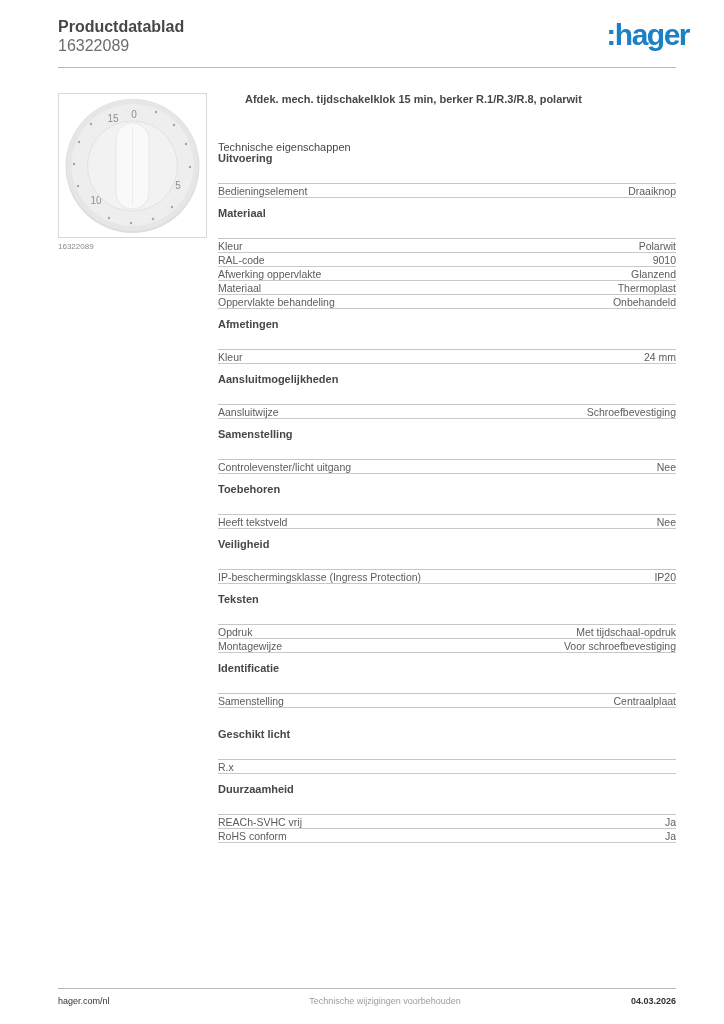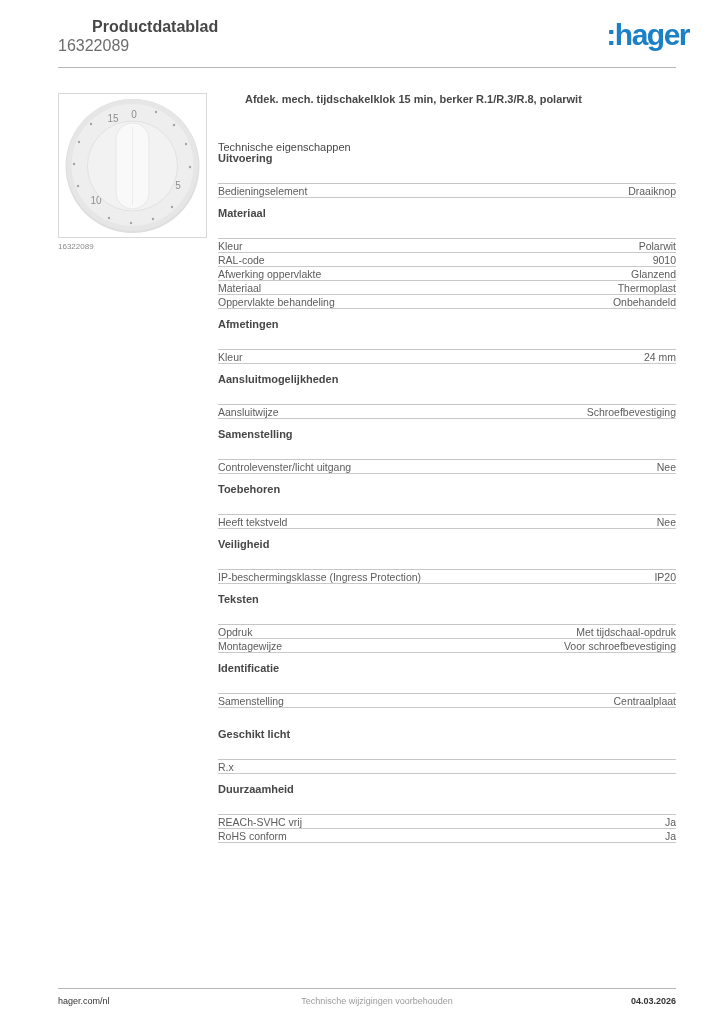--- a/index.html
+++ b/index.html
@@ -8,21 +8,21 @@
   .page {
     position: relative;
     width: 724px;
     height: 1024px;
     background: #ffffff;
     overflow: hidden;
   }
   
   .title {
     position: absolute; left: 58px; top: 18px;
-    font-size: 16px; line-height: 18px; font-weight: bold; color: #474747; margin-left: 34px;
+    font-size: 16px; line-height: 18px; font-weight: bold; color: #474747;
   }
   .prod-no {
     position: absolute; left: 58px; top: 37px;
     font-size: 16px; line-height: 18px; color: #6d6d6d;
   }
   .logo {
     position: absolute; right: 35px; top: 19px;
     font-size: 30px; line-height: 32px; font-weight: bold;
     letter-spacing: -1.5px; color: #1b80c5;
   }
@@ -62,21 +62,21 @@
   }
   .spec-label { text-align: left; white-space: nowrap; }
   .spec-value { text-align: right; white-space: nowrap; }
   
   .footer-rule { top: 988px; }
   .footer-left {
     position: absolute; left: 58px; top: 996px;
     font-size: 9px; font-weight: normal; color: #333333;
   }
   .footer-center {
-    position: absolute; left: 68px; top: 996px; width: 618px;
+    position: absolute; left: 76px; top: 996px; width: 618px;
     text-align: center; font-size: 9px; color: #9b9b9b;
   }
   .footer-right {
     position: absolute; right: 48px; top: 996px;
     font-size: 9px; font-weight: bold; color: #333333;
   }
   
   .dial-num { font-family: "Liberation Sans", sans-serif; font-size: 10px; fill: #8f8f8f; }
 </style>
 </head>

